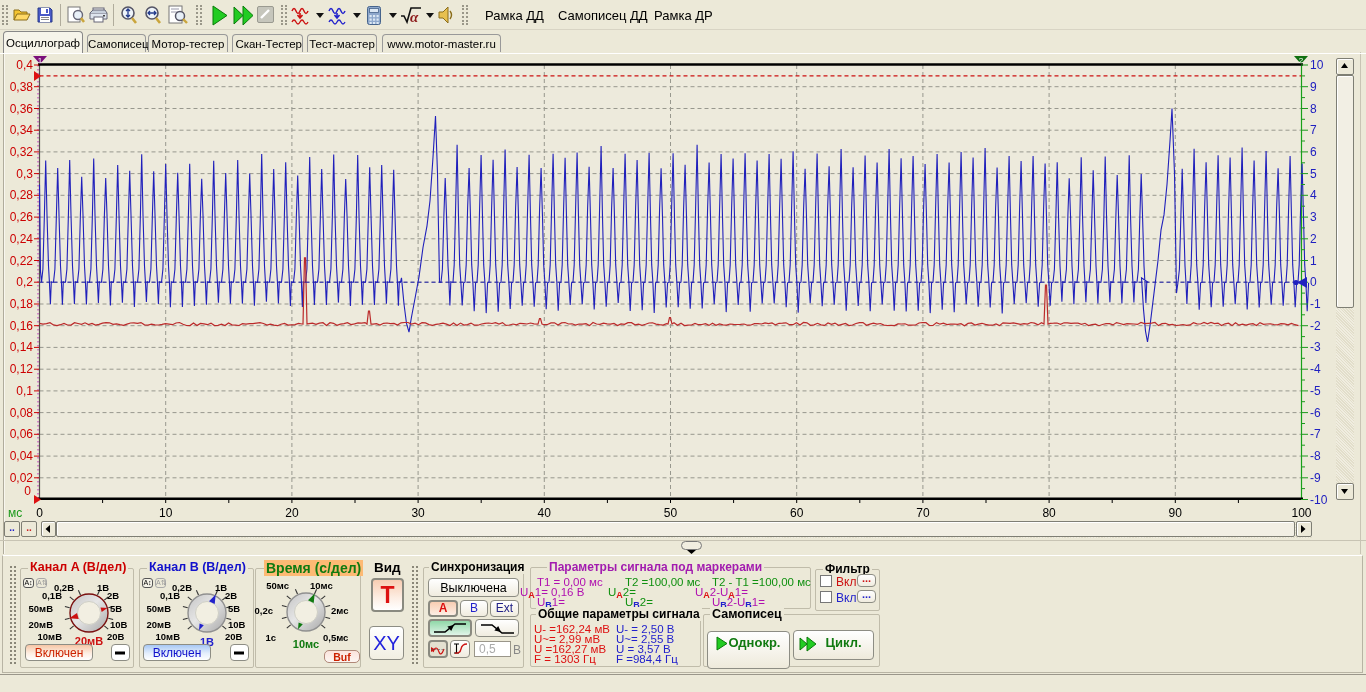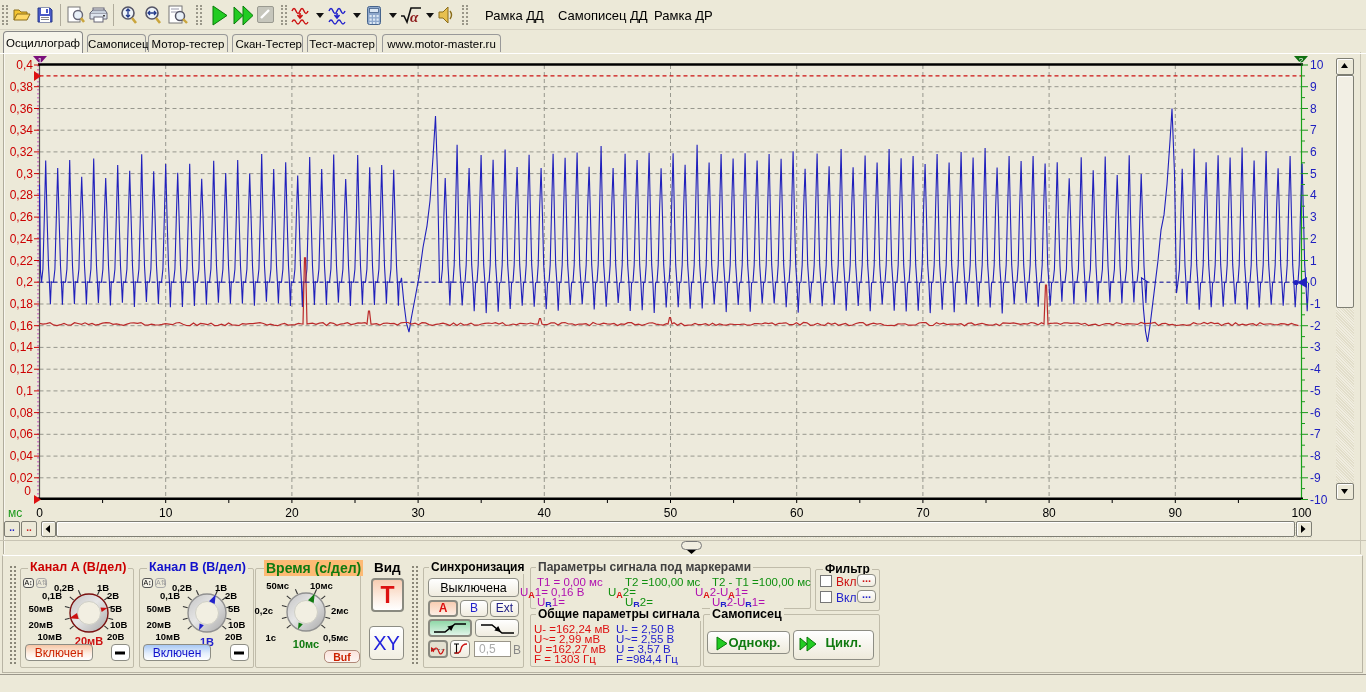--- a/index.html
+++ b/index.html
@@ -503,21 +503,21 @@
         <path d="M3 10 q3 -8 6 0 q2 5 5 -3" fill="none" stroke="#cc1111" stroke-width="1.2"></path>
         <line x1="1" y1="7.5" x2="15" y2="7.5" stroke="#555" stroke-width="0.6" stroke-dasharray="2 1.5"></line>
       </svg></div>
     <div class="abs" style="left:447px;top:84px;width:20px;height:18px;border:1px solid #8d8d84;border-radius:4px;background:linear-gradient(180deg,#fff,#f0ecdf)"><svg width="17" height="15">
         <path d="M3 3 L8 3 M3 12 L8 12 M5.5 3 L5.5 12" stroke="#000" stroke-width="1.1" fill="none"></path>
         <path d="M4 12 q5 1 6 -4 q1 -5 6 -5" fill="none" stroke="#cc1111" stroke-width="1.3"></path>
       </svg></div>
     <div class="abs" style="left:471px;top:85px;width:37px;height:16px;border:1px solid #9a968a;background:#fff;font-size:12px;color:#aaa;padding-left:4px;line-height:15px">0,5</div>
     <div class="abs" style="left:510px;top:87px;font-size:12px;color:#888">В</div>
     <div class="gbox" style="left:527px;top:11px;width:281px;height:42px"></div>
-    <div class="abs" style="left:533px;top:4px;background:#ece9d8;padding:0 2px;font-weight:bold;font-size:12px;color:#404040">Параметры сигнала под маркерами</div>
+    <div class="abs" style="left:544px;top:4px;background:#ece9d8;padding:0 2px;font-weight:bold;font-size:12px;color:#a21caf">Параметры сигнала под маркерами</div>
     <div class="abs" style="left:534px;top:20px;width:272px;font-size:11.5px;white-space:nowrap">
 <span style="color:#b010b0">T1 = 0,00 мс</span>
 <span style="color:#109010;position:absolute;left:88px">T2 =100,00 мс</span>
 <span style="color:#109010;position:absolute;left:175px">T2 - T1 =100,00 мс</span></div>
     <div class="abs" style="left:517px;top:30px;width:272px;font-size:11.5px;white-space:nowrap">
 <span style="color:#b010b0">U<span style="font-size:9px;vertical-align:-2px;color:#dd1111;font-weight:bold">A</span>1= 0,16 В</span>
 <span style="position:absolute;left:88px;color:#109010">U<span style="font-size:9px;vertical-align:-2px;color:#dd1111;font-weight:bold">A</span>2=</span>
 <span style="position:absolute;left:175px;color:#b010b0">U<span style="font-size:9px;vertical-align:-2px;color:#dd1111;font-weight:bold">A</span>2-U<span style="font-size:9px;vertical-align:-2px;color:#dd1111;font-weight:bold">A</span>1=</span></div>
     <div class="abs" style="left:534px;top:40px;width:272px;font-size:11.5px;white-space:nowrap">
 <span style="color:#b010b0">U<span style="font-size:9px;vertical-align:-2px;color:#2222cc;font-weight:bold">B</span>1=</span>
@@ -536,20 +536,20 @@
     <div class="abs" style="left:531px;top:67px;font-size:11.5px;color:#dd1111;white-space:nowrap">U- =162,24 мВ</div>
     <div class="abs" style="left:613px;top:67px;font-size:11.5px;color:#2222cc;white-space:nowrap">U- = 2,50 В</div>
     <div class="abs" style="left:531px;top:77px;font-size:11.5px;color:#dd1111;white-space:nowrap">U~= 2,99 мВ</div>
     <div class="abs" style="left:613px;top:77px;font-size:11.5px;color:#2222cc;white-space:nowrap">U~= 2,55 В</div>
     <div class="abs" style="left:531px;top:87px;font-size:11.5px;color:#dd1111;white-space:nowrap">U =162,27 мВ</div>
     <div class="abs" style="left:613px;top:87px;font-size:11.5px;color:#2222cc;white-space:nowrap">U = 3,57 В</div>
     <div class="abs" style="left:531px;top:97px;font-size:11.5px;color:#dd1111;white-space:nowrap">F = 1303 Гц</div>
     <div class="abs" style="left:613px;top:97px;font-size:11.5px;color:#2222cc;white-space:nowrap">F =984,4 Гц</div>
     <div class="gbox" style="left:700px;top:58px;width:177px;height:53px"></div>
     <div class="abs" style="left:707px;top:51px;background:#ece9d8;padding:0 2px;font-weight:bold;font-size:12.5px;color:#000">Самописец</div>
-    <div class="abs" style="left:704px;top:75px;width:83px;height:23px;border:1px solid #8d8d84;border-radius:4px;background:linear-gradient(180deg,#fff,#eeeadb);line-height:21px;font-size:13px;font-weight:bold;color:#107a10;text-align:center;padding-left:12px">Однокр.<svg class="abs" style="left:7px;top:4px" width="14" height="15">
+    <div class="abs" style="left:704px;top:75px;width:83px;height:38px;border:1px solid #8d8d84;border-radius:4px;background:linear-gradient(180deg,#fff,#eeeadb);line-height:21px;font-size:13px;font-weight:bold;color:#107a10;text-align:center;padding-left:12px">Однокр.<svg class="abs" style="left:7px;top:4px" width="14" height="15">
         <polygon points="2,1 12,7.5 2,14" fill="#22cc22" stroke="#0a7a0a"></polygon>
       </svg></div>
     <div class="abs" style="left:790px;top:74px;width:81px;height:30px;border:1px solid #8d8d84;border-radius:4px;background:linear-gradient(180deg,#fff,#eeeadb);line-height:23px;font-size:13px;font-weight:bold;color:#107a10;text-align:center;padding-left:20px">Цикл.<svg class="abs" style="left:5px;top:5px" width="20" height="16">
         <polygon points="1,2 8,8 1,14" fill="#22cc22" stroke="#0a7a0a"></polygon>
         <polygon points="8,1 17,8 8,15" fill="#22cc22" stroke="#0a7a0a"></polygon>
       </svg></div>
   </div>
 <div class="abs" style="left:0;top:674px;width:1366px;height:18px;background:#ece9d8;border-top:1px solid #9a968a"></div>
 </body></html>

